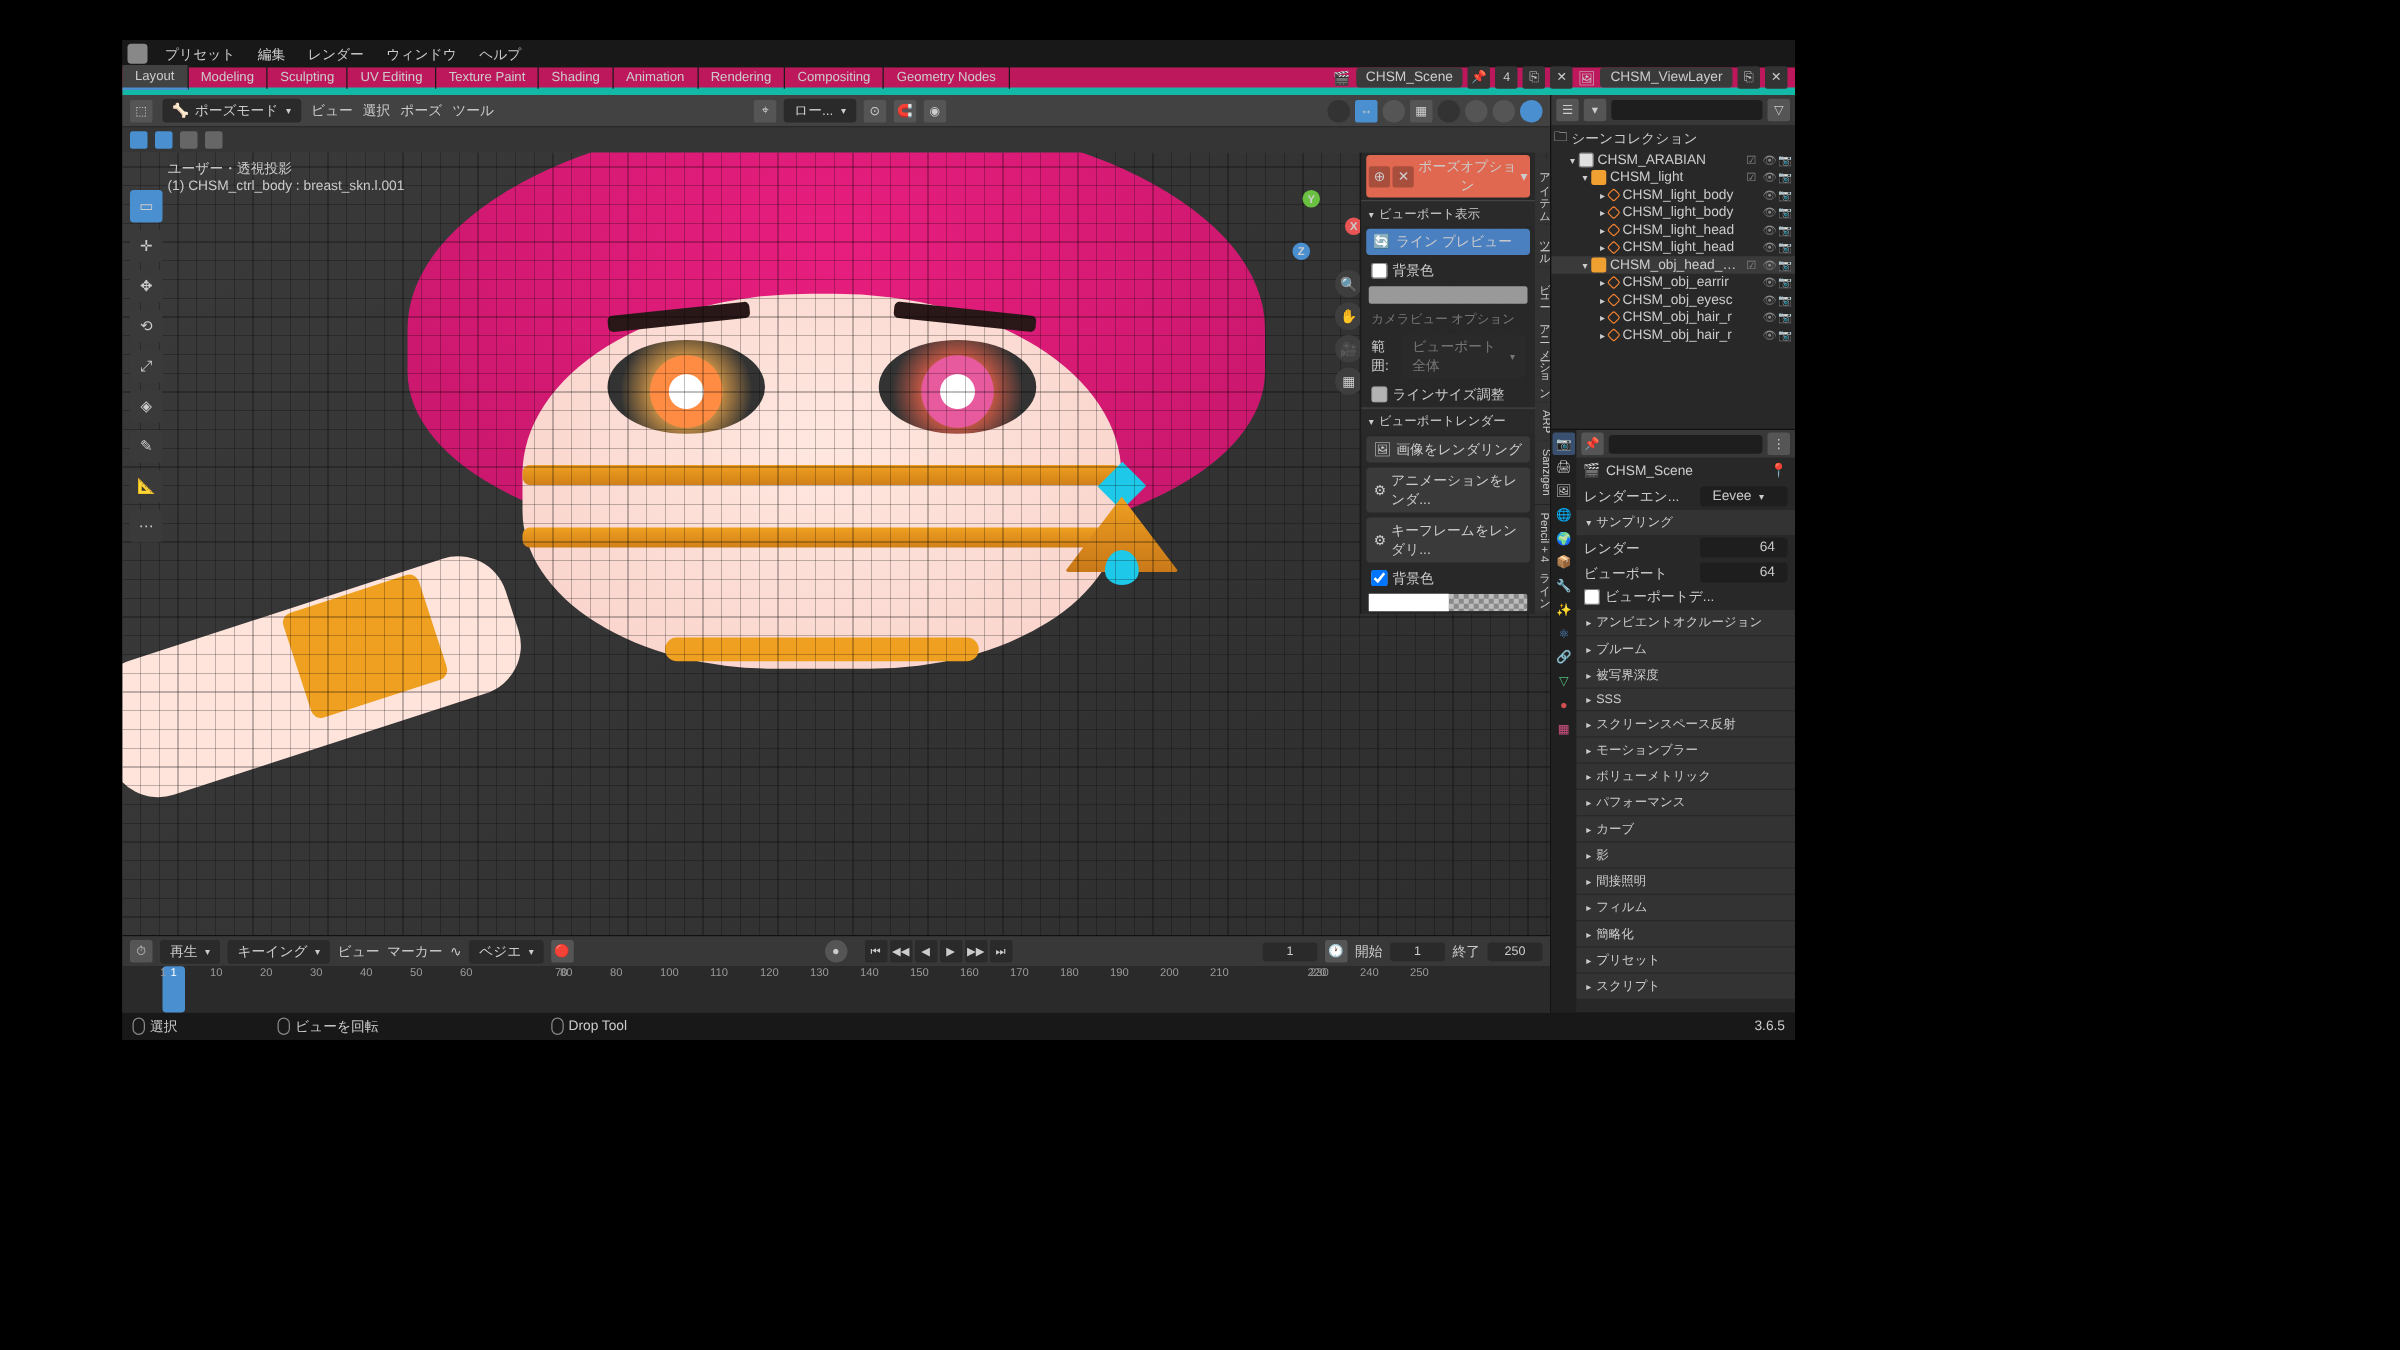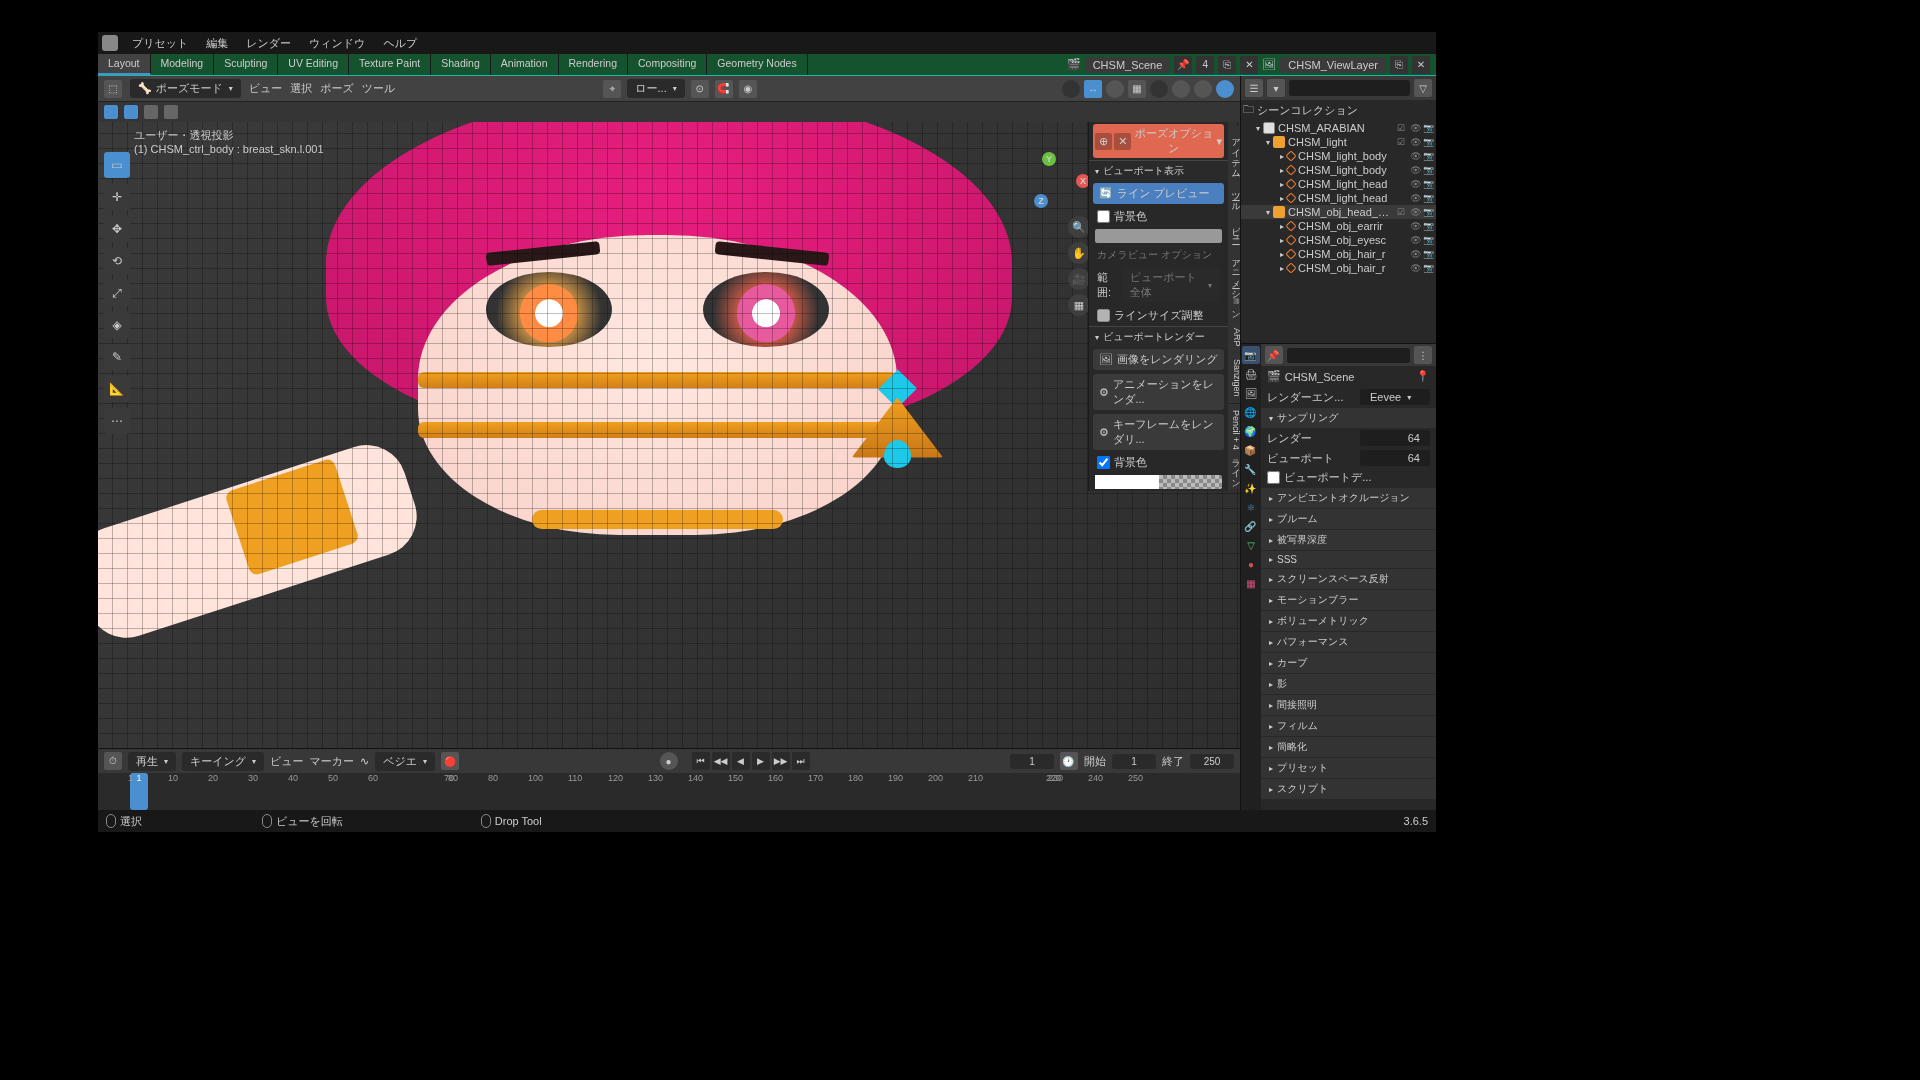--- a/index.html
+++ b/index.html
@@ -1,21 +1,21 @@
 <!DOCTYPE html>
 <html><head>
 <meta charset="utf-8">
 <style>
 *{margin:0;padding:0;box-sizing:border-box;font-family:sans-serif;font-size:11px;color:#ccc;user-select:none}
 body{background:#000;width:1536px;height:864px;overflow:hidden;position:relative}
 .app{position:absolute;left:98px;top:32px;width:1338px;height:800px;background:#232323;display:flex;flex-direction:column}
 .topbar{height:22px;background:#181818;display:flex;align-items:center;padding:0 4px;gap:2px}
 .topbar .logo{width:16px;height:16px;background:#888;border-radius:3px;margin-right:4px}
 .topbar .menu-item{padding:2px 8px;cursor:pointer}
-.workspace-tabs{height:22px;background:#14532d;display:flex;border-bottom:1px solid #14b8a6}
+.workspace-tabs{height:22px;background:#be185d;display:flex;align-items:center;border-bottom:6px solid #14b8a6}
 .workspace-tabs .tab{padding:3px 10px;border-right:1px solid #1a1a1a;cursor:pointer;font-size:10.5px}
 .workspace-tabs .tab.active{background:#424242;border-bottom:2px solid #4a8fd0}
 .workspace-tabs .spacer{flex:1}
 .workspace-tabs .scene-block{display:flex;align-items:center;gap:4px;padding:0 6px}
 .workspace-tabs .pill{background:#3a3a3a;border-radius:3px;padding:2px 8px}
 .workspace-tabs .icon-btn{width:18px;height:18px;background:#333;border-radius:2px;display:flex;align-items:center;justify-content:center;font-size:10px}
 .main-row{display:flex;flex:1;min-height:0}
 .viewport-area{flex:1;display:flex;flex-direction:column;position:relative;background:#393939;min-width:0}
 .viewport-header{height:26px;background:#424242;display:flex;align-items:center;padding:0 6px;gap:8px;border-bottom:1px solid #222}
 .dropdown{background:#2a2a2a;border-radius:3px;padding:2px 8px;display:flex;align-items:center;gap:4px;cursor:pointer}
@@ -549,21 +549,21 @@
     </div>
    </div>
   </div>
  </div>
 
  <div class="statusbar">
   <div class="grp">
         <span class="mouse"></span>
         <span>選択</span>
       </div>
-  <div class="grp" style="margin-left:102px">
+  <div class="grp" style="margin-left:62px">
         <span class="mouse"></span>
         <span>ビューを回転</span>
       </div>
   <div class="grp" style="margin-left:120px">
         <span class="mouse"></span>
         <span>Drop Tool</span>
       </div>
   <div style="margin-left:auto">3.6.5</div>
  </div>
 </div>

